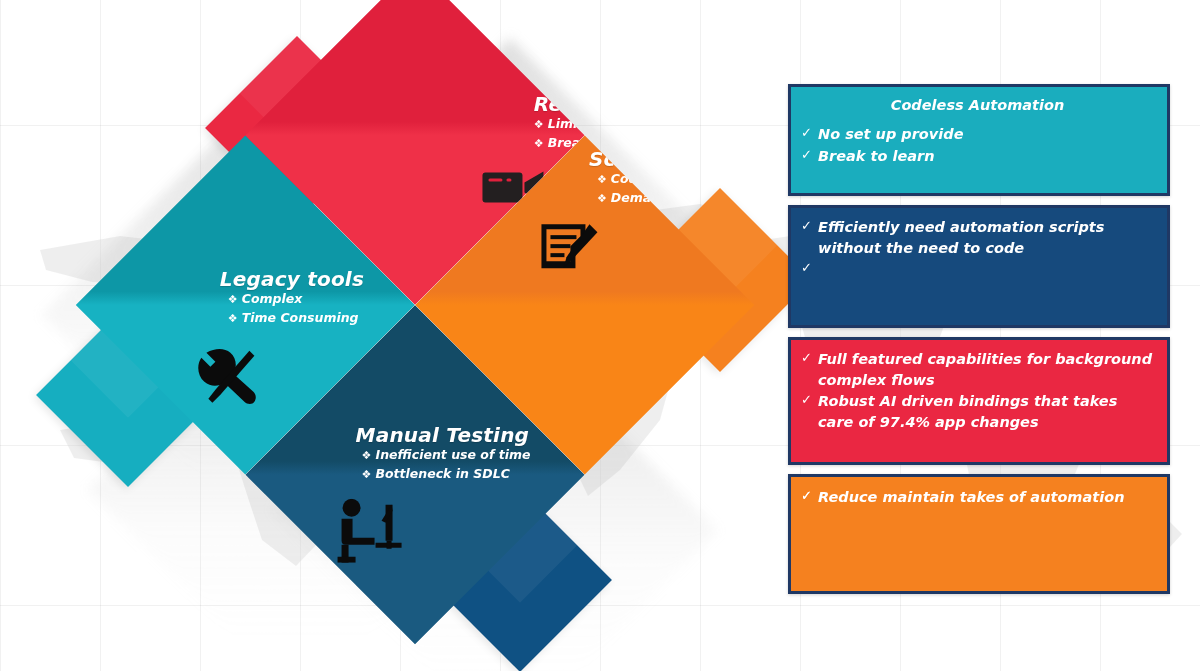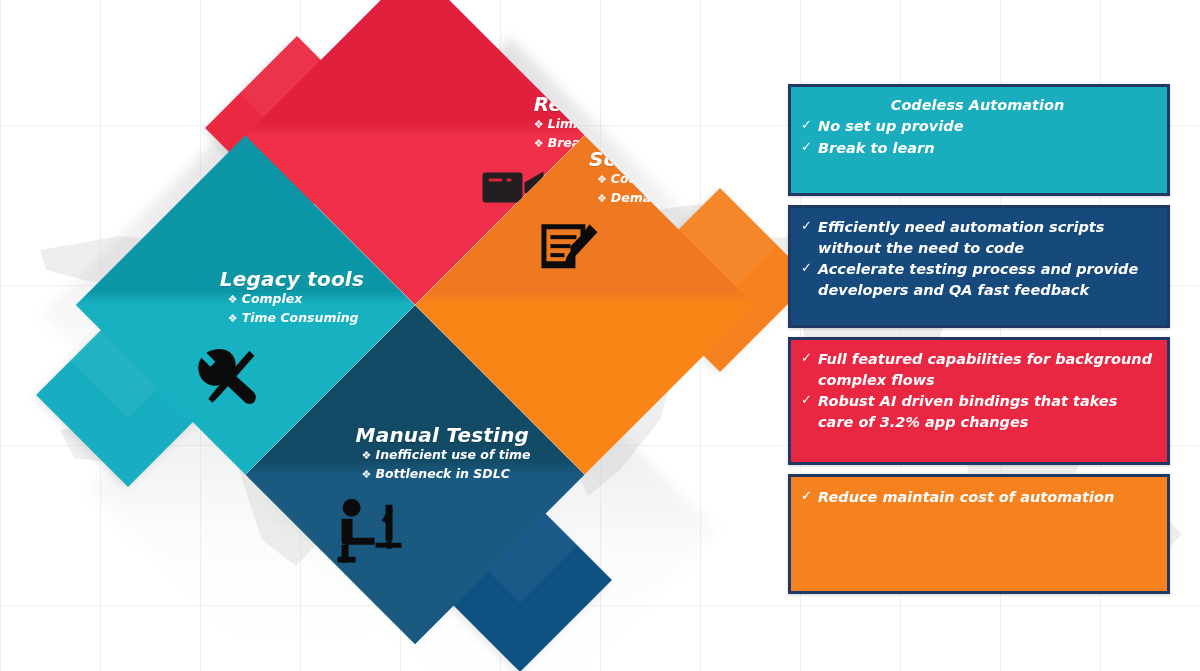--- a/index.html
+++ b/index.html
@@ -157,21 +157,21 @@
     padding: 9px 13px 9px 10px;
     margin-bottom: 9px;
     box-shadow: 0 1px 3px rgba(0,0,0,0.18);
   }
   .panel .p-title {
     font-family: "DejaVu Sans", sans-serif;
     font-style: italic;
     font-weight: bold;
     font-size: 14.5px;
     text-align: center;
-    margin-bottom: 2px;
+    margin-bottom: 10px;
     line-height: 1.25;
   }
   .panel ul { list-style: none; }
   .panel li {
     font-family: "DejaVu Sans", sans-serif;
     font-style: italic;
     font-weight: bold;
     font-size: 14.5px;
     line-height: 1.42;
     padding-left: 17px;
@@ -338,42 +338,42 @@
         </li>
       </ul>
     </div>
 
     <div class="panel p-navy">
       <ul>
         <li>
           <span class="ck">✓</span><span>Efficiently need automation scripts without the need to code</span>
         </li>
         <li>
-          <span class="ck">✓</span><span>Accelerate testing process and provide developers and QA fast feedback</span>
+          <span class="ck">✓</span>
         </li>
       </ul>
     </div>
 
     <div class="panel p-red">
       <ul>
         <li>
           <span class="ck">✓</span><span>Full featured capabilities for background complex flows</span>
         </li>
         <li>
-          <span class="ck">✓</span><span>Robust AI driven bindings that takes care of 3.2% app changes</span>
+          <span class="ck">✓</span><span>Robust AI driven bindings that takes care of 97.4% app changes</span>
         </li>
       </ul>
     </div>
 
     <div class="panel p-orange">
       <ul>
         <li>
           <span class="ck">✓</span>
         </li>
         <li>
-          <span class="ck">✓</span><span>Reduce maintain cost of automation</span>
+          <span class="ck">✓</span><span>Reduce maintain takes of automation</span>
         </li>
       </ul>
     </div>
 
   </div>
 
 </div>
 
 </body></html>

